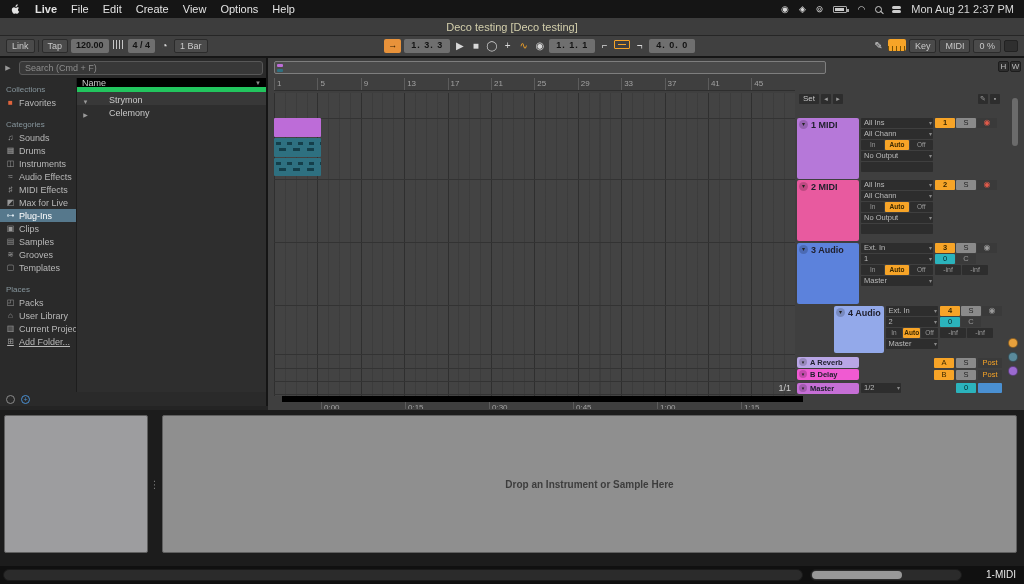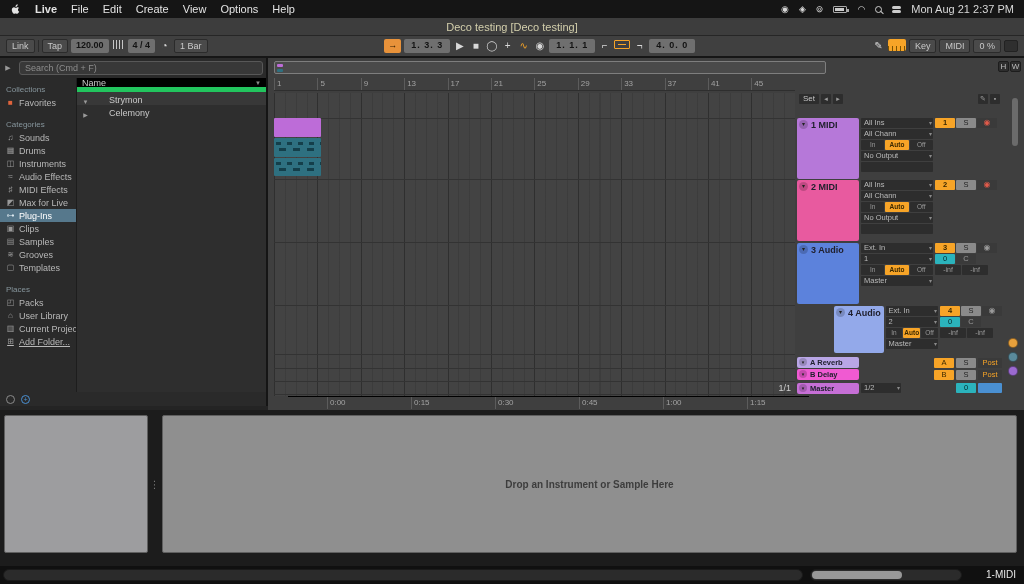--- a/index.html
+++ b/index.html
@@ -135,21 +135,21 @@
   .chip.post{background:#3a3a3a;color:#f7a427;width:24px;}
   .chip.letter{background:#f7a427;color:#3a2800;}
   .chip.cueblue{background:#4a90d2;width:24px;}
   .return-header{position:absolute;left:0;right:0;display:flex;gap:2px;align-items:center;}
   .rt-name{width:62px;height:11px;border-radius:2px;color:#20202e;font-size:7.5px;font-weight:bold;
     padding:0 2px 0 13px;line-height:11px;position:relative;overflow:hidden;white-space:nowrap;}
   .rt-fold{position:absolute;left:2px;top:1px;width:8px;height:8px;border-radius:50%;background:rgba(0,0,0,.18);
     color:#222;font-size:5px;line-height:8px;text-align:center;font-weight:normal;}
   .rt-spacer{flex:1;}
 
-  #time-ruler{position:absolute;left:20px;top:338px;width:521px;height:13px;display:flex;overflow:hidden;border-top:1px solid #000000;padding-left:39px;}
+  #time-ruler{position:absolute;left:14px;top:338px;width:521px;height:13px;display:flex;overflow:hidden;border-top:6px solid #000000;padding-left:39px;}
   .time-label{flex:0 0 84px;border-left:1px solid #5c5c5c;padding-left:2px;font-size:8px;color:#a2a2a2;line-height:12px;}
   #grid-size{position:absolute;left:467px;top:325px;width:56px;text-align:right;font-size:9px;color:#cfcfcf;}
 
   #right-strip{position:absolute;right:0;top:18px;width:20px;bottom:0;}
   #v-scroll{position:absolute;right:6px;top:22px;width:6px;height:48px;background:#6b6b6b;border-radius:3px;}
   .edge-dot{position:absolute;left:4px;width:10px;height:10px;border-radius:50%;border:1px solid rgba(0,0,0,.4);}
 
   
   #bottom{position:absolute;top:410px;left:0;width:1024px;height:156px;background:#1c1c1c;}
   #clip-panel{position:absolute;left:4px;top:5px;width:144px;height:138px;background:#9d9d9f;border:1px solid #5f5f5f;border-radius:2px;}

